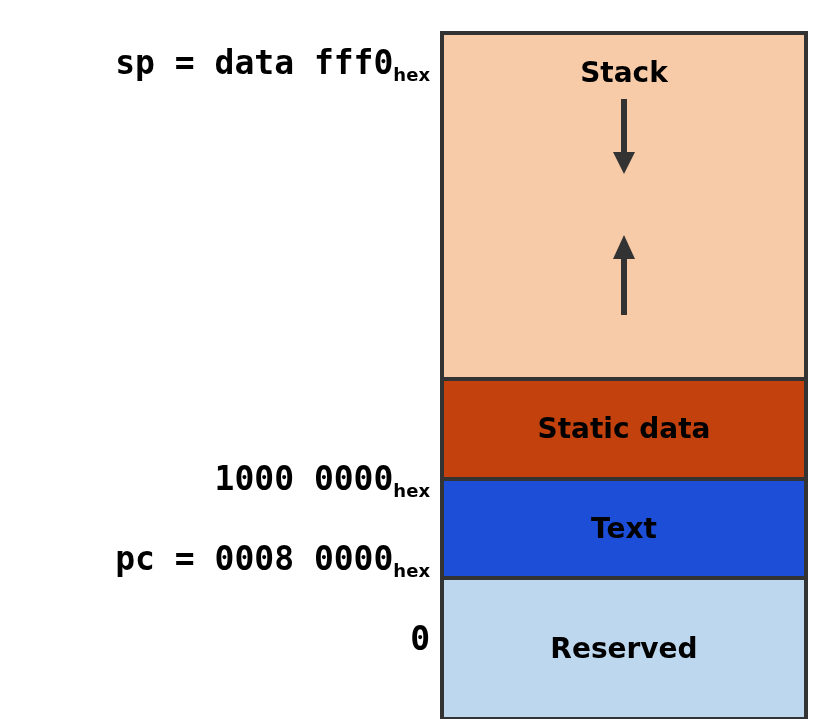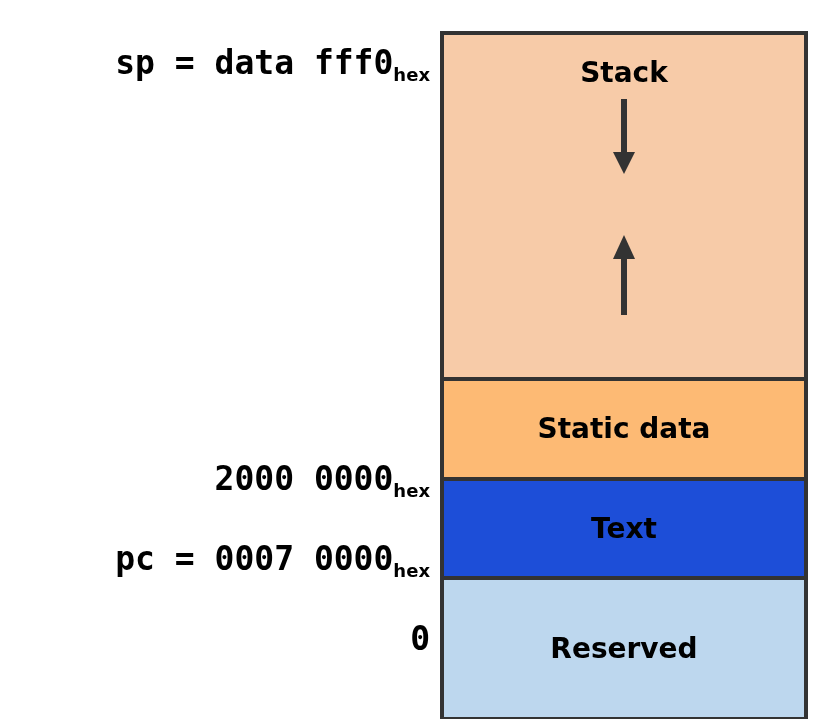--- a/index.html
+++ b/index.html
@@ -89,23 +89,23 @@
   }
   .arrow svg { display: block; }
   .arrow-down { top: 64px; }
   .arrow-up   { top: 200px; }
 </style>
 </head>
 <body>
 
 <div class="addr-label" id="label-sp"><span>sp = data fff0</span><span class="sub">hex</span></div>
 
-<div class="addr-label" id="label-1000"><span>2000 0000</span><span class="sub">hex</span></div>
+<div class="addr-label" id="label-1000"><span>1000 0000</span><span class="sub">hex</span></div>
 
-<div class="addr-label" id="label-pc"><span>pc = 0007 0000</span><span class="sub">hex</span></div>
+<div class="addr-label" id="label-pc"><span>pc = 0008 0000</span><span class="sub">hex</span></div>
 
 <div class="addr-label" id="label-zero"><span>0</span></div>
 
 <div class="memmap">
 
   <div class="region region-stack" style="background:#f7cba8">
     <div class="region-label top-label">Stack</div>
 
     <div class="arrow arrow-down">
       <svg width="26" height="75" viewBox="0 0 26 75" xmlns="http://www.w3.org/2000/svg">
@@ -116,21 +116,21 @@
 
     <div class="arrow arrow-up">
       <svg width="26" height="80" viewBox="0 0 26 80" xmlns="http://www.w3.org/2000/svg">
         <rect x="10" y="22" width="6" height="58" fill="#333333"></rect>
         <polygon points="13,0 2,24 24,24" fill="#333333"></polygon>
       </svg>
     </div>
 
   </div>
 
-  <div class="region region-static" style="background:#fdba74">
+  <div class="region region-static" style="background:#c2410c">
     <div class="region-label">Static data</div>
   </div>
 
   <div class="region region-text" style="background:#1d4ed8">
     <div class="region-label">Text</div>
   </div>
 
   <div class="region region-reserved" style="background:#bdd7ee">
     <div class="region-label">Reserved</div>
   </div>

